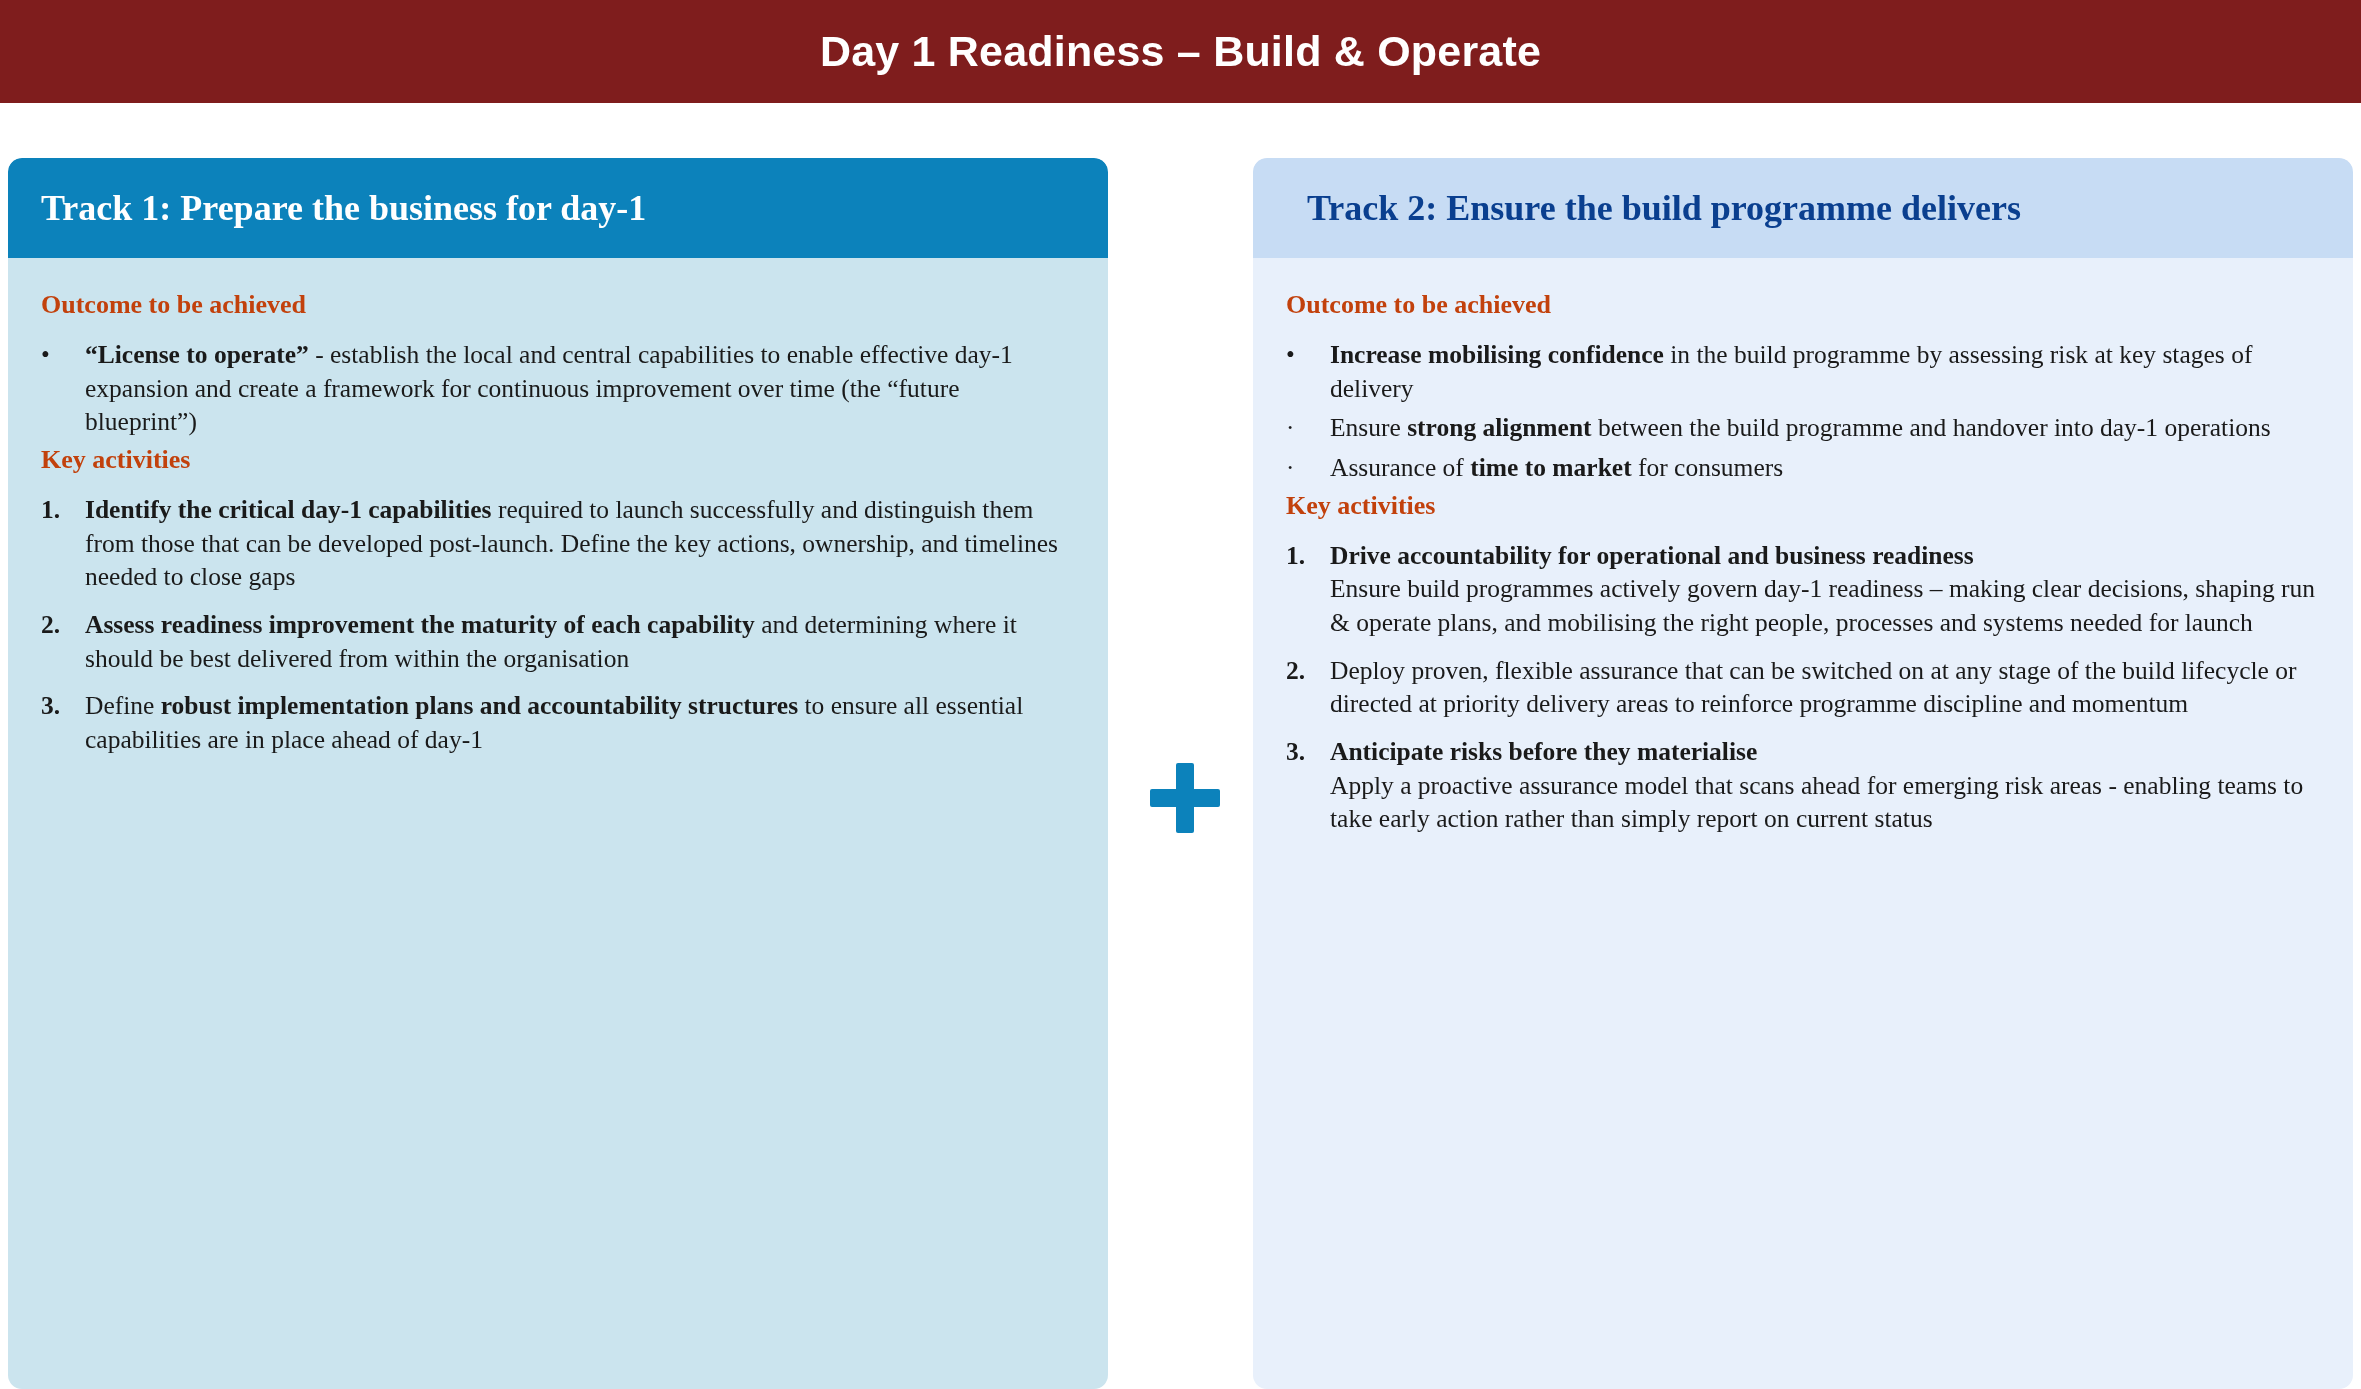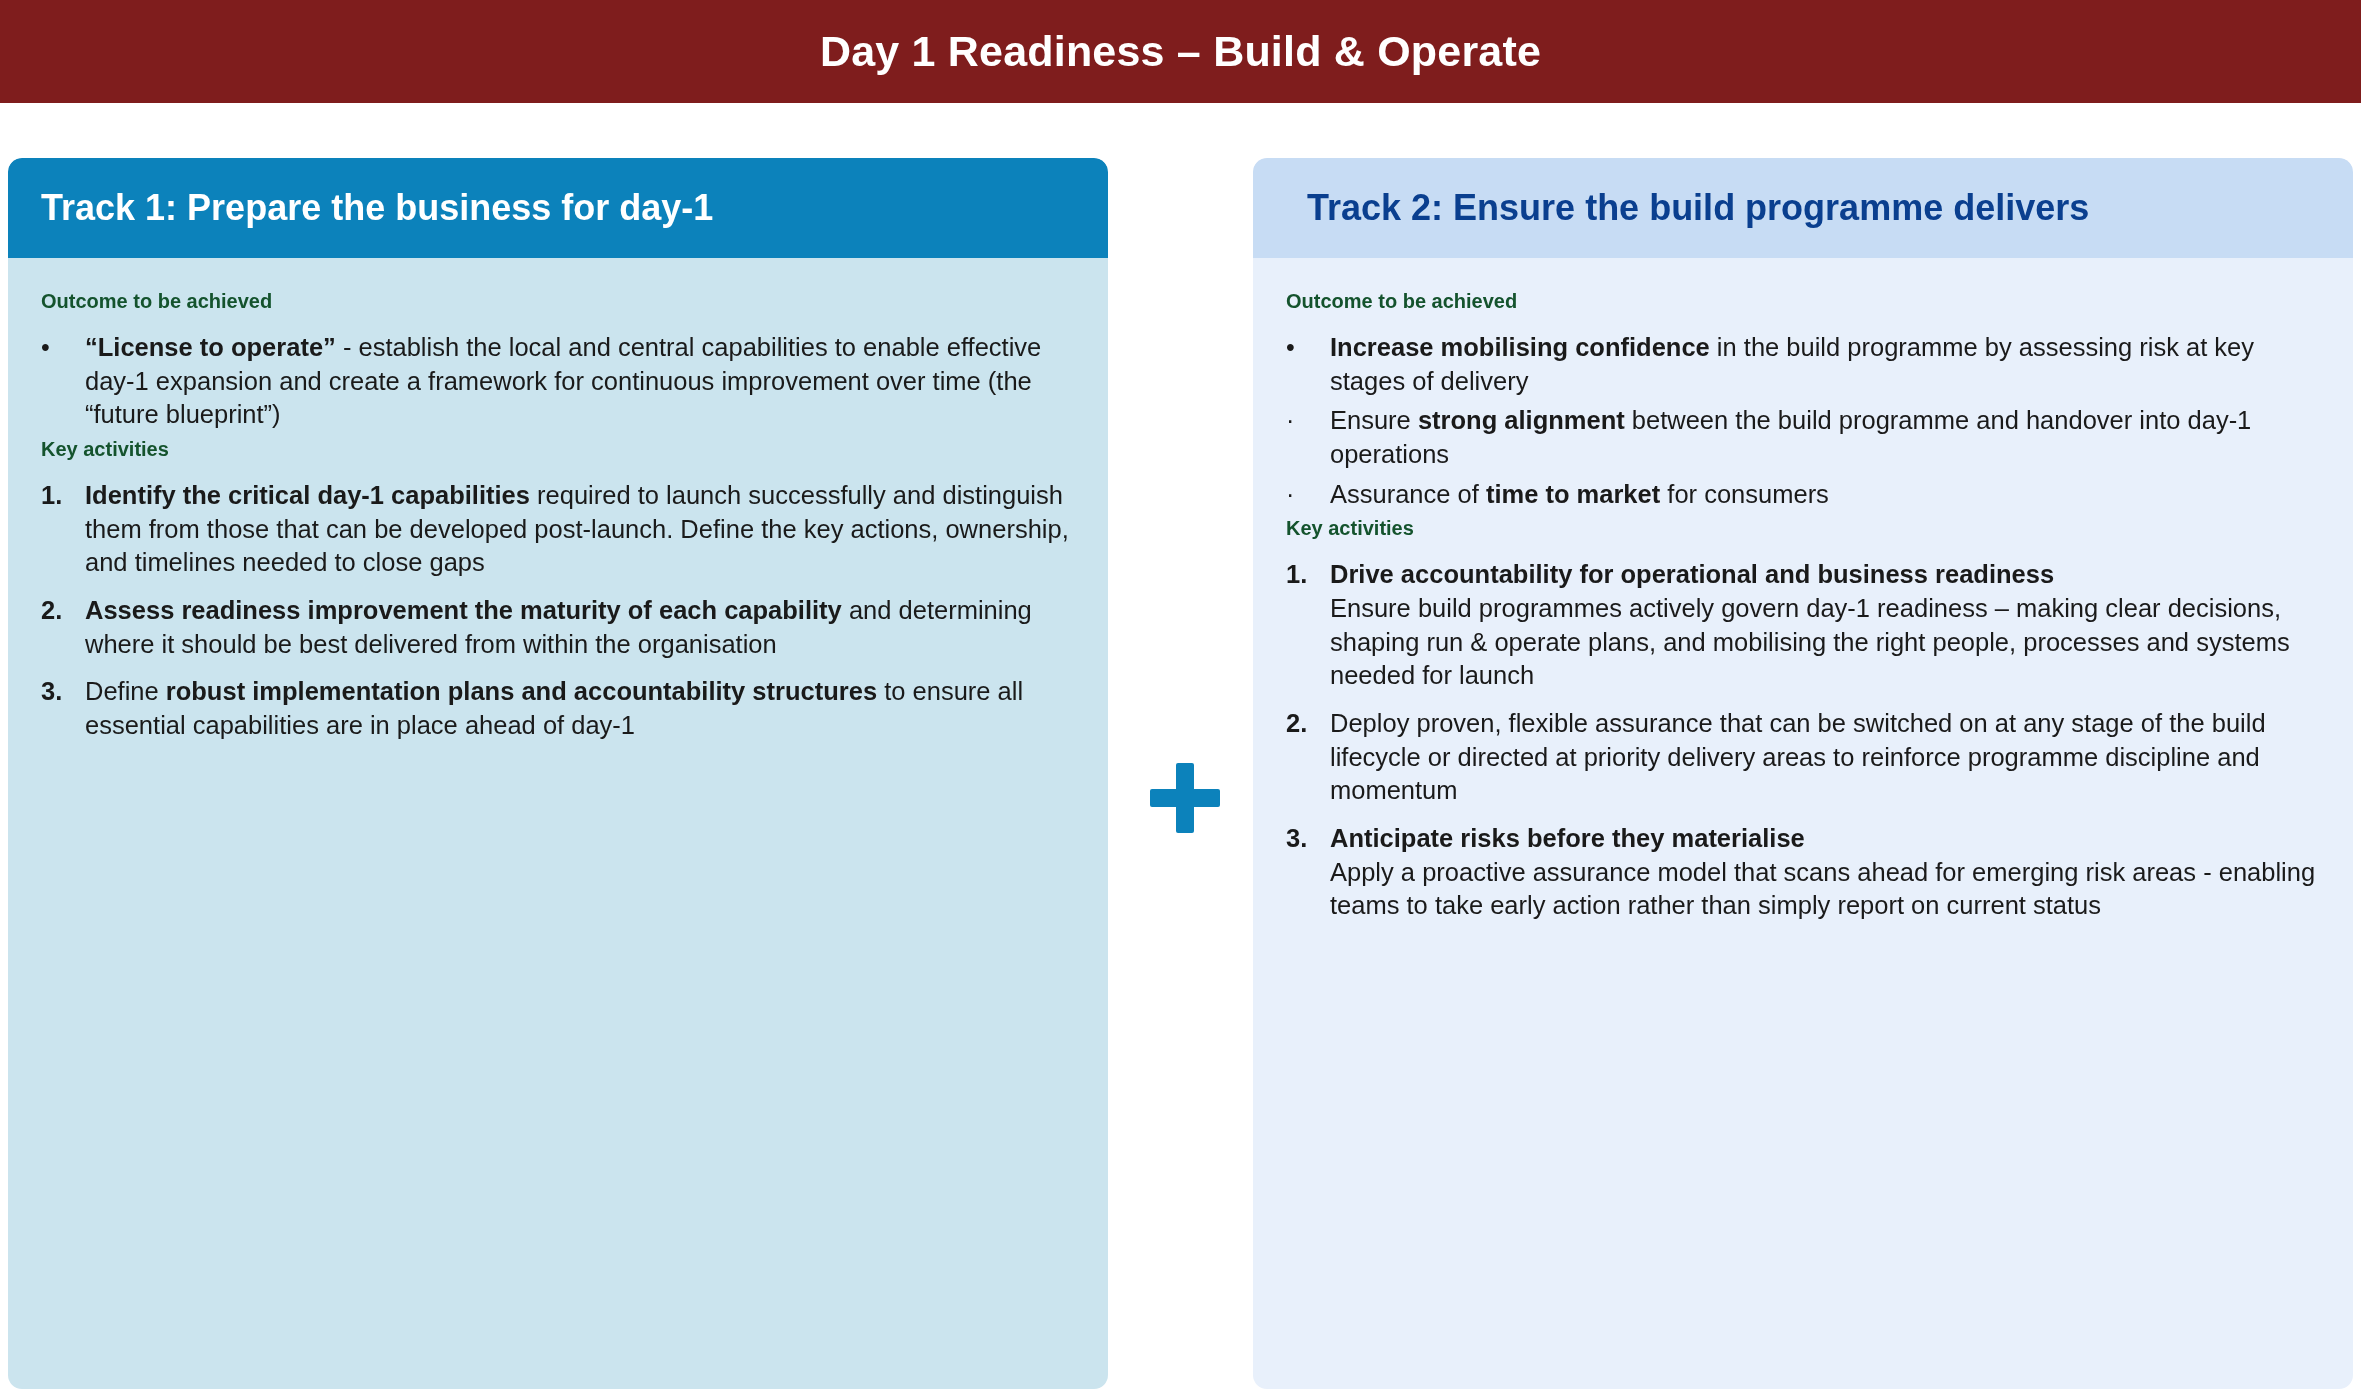--- a/index.html
+++ b/index.html
@@ -35,20 +35,21 @@
     letter-spacing: 0.2px;
   }
 
   
   .board {
     position: absolute;
     left: 0;
     top: 103px;
     width: 2224px;
     height: 1286px;
+    font-family: Liberation Serif, serif;
   }
 
   .track {
     position: absolute;
     top: 55px;
     width: 1100px;
     border-radius: 14px;
     overflow: hidden;
   }
   .track.track-1 {
@@ -86,23 +87,23 @@
     font-weight: bold;
   }
 
   .track-body {
     padding: 32px 33px 40px 33px;
     box-sizing: border-box;
     height: 1131px;
   }
 
   .section-label {
-    font-size: 20px;
-    font-weight: bold;
-    color: #14532d;
+    font-size: 26px;
+    font-weight: bold;
+    color: #c2410c;
     margin-bottom: 18px;
   }
   .section-label.second {
   }
 
   ul.bullets {
     list-style: none;
     margin: 0;
     padding: 0;
   }

